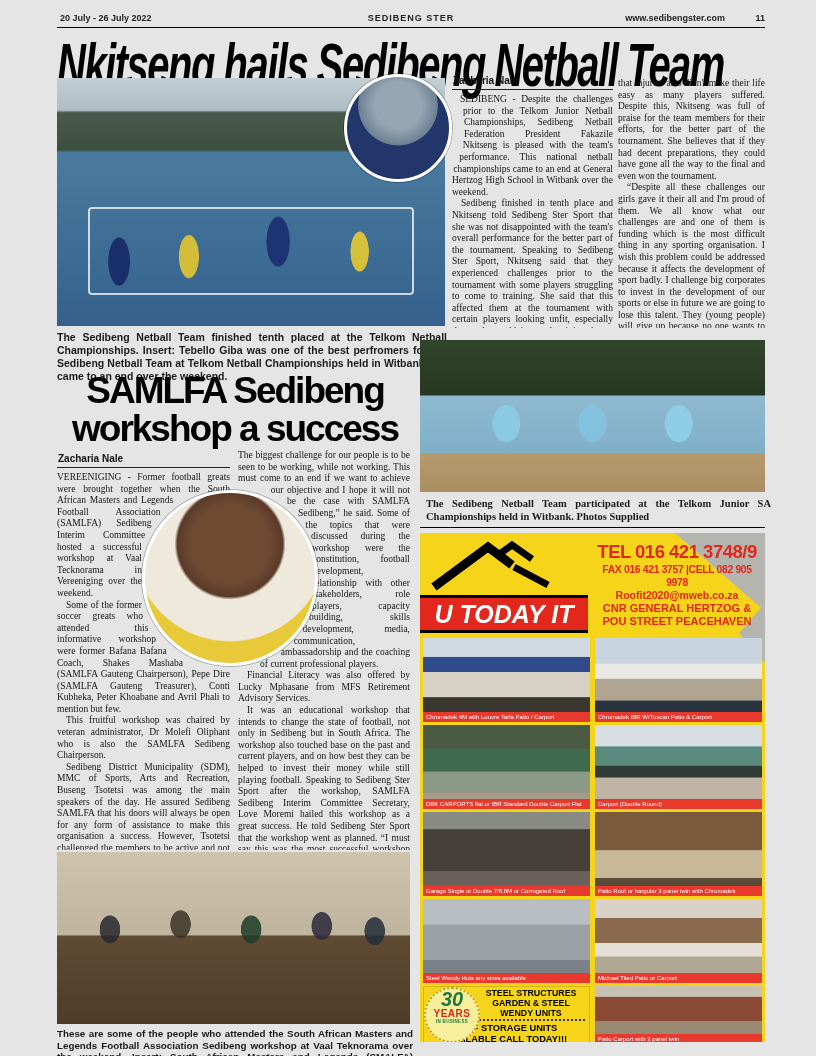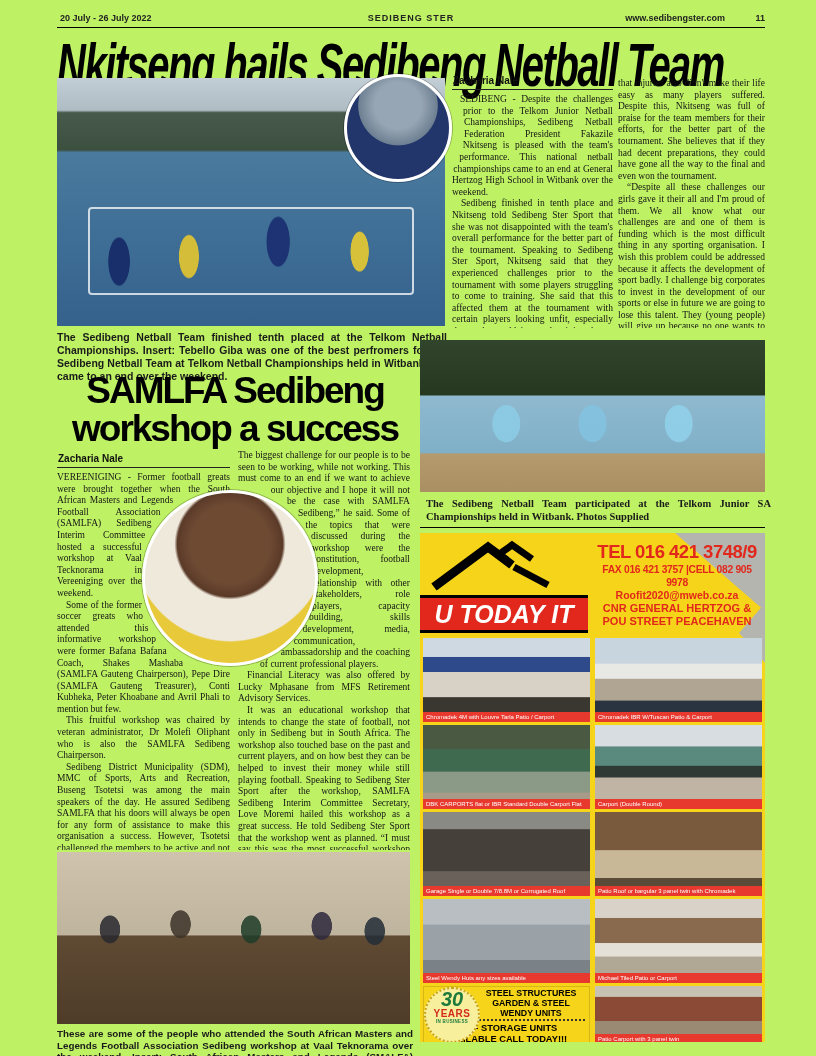--- a/index.html
+++ b/index.html
@@ -1,17 +1,17 @@
 <!DOCTYPE html>
 <html><head>
 <meta charset="utf-8">
 <style>
   html,body{margin:0;padding:0;background:#888;}
   .page{
-    position:relative;width:816px;height:1056px;background:#bef264;
+    position:relative;width:816px;height:1056px;background:#e5e5e5;
     margin:0 auto;overflow:hidden;
     font-family:"Liberation Sans",sans-serif;color:#111;
   }
   
   .hdr{position:absolute;left:57px;top:13px;width:708px;height:12px;
        font-size:9px;font-weight:bold;color:#222;}
   .hdr .l{position:absolute;left:3px;top:0;}
   .hdr .c{position:absolute;left:0;width:100%;text-align:center;top:0;letter-spacing:1px;}
   .hdr .r{position:absolute;right:40px;top:0;}
   .hdr .pg{position:absolute;right:0;top:0;}

